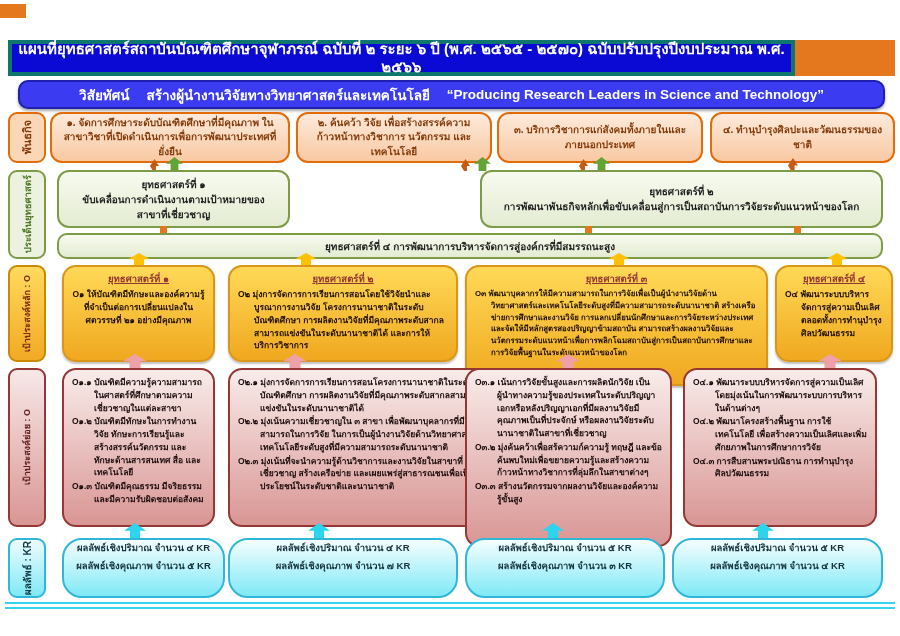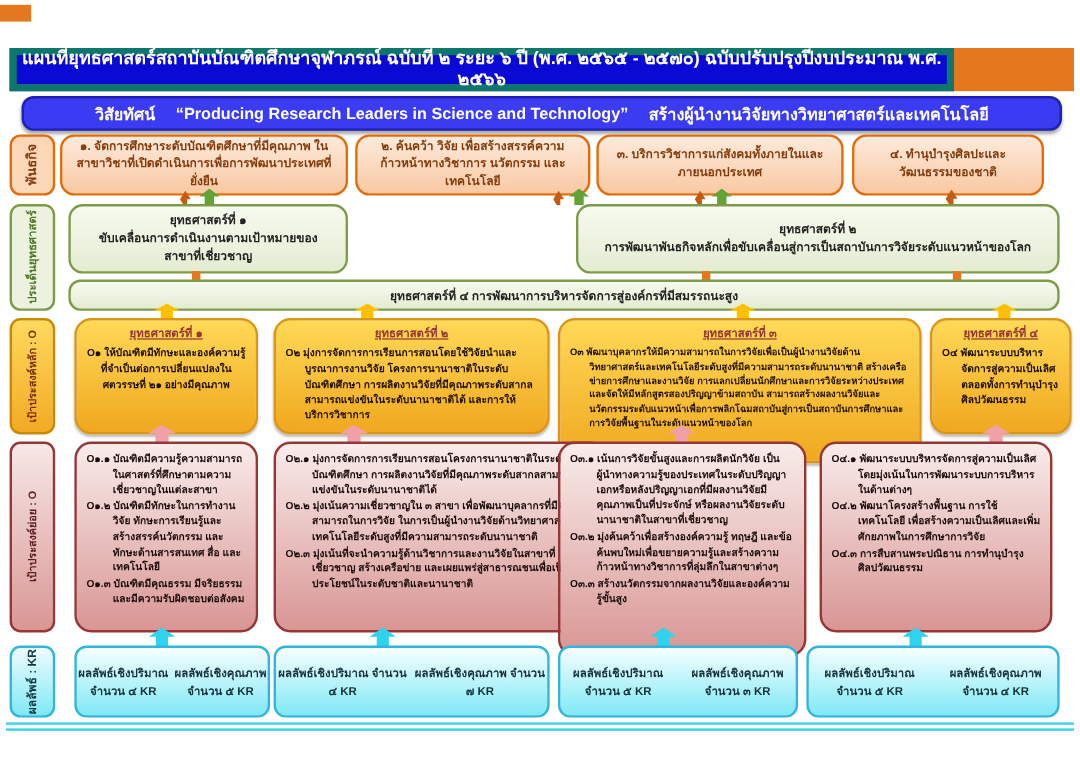--- a/index.html
+++ b/index.html
@@ -2,21 +2,21 @@
 <html><head>
 <meta charset="utf-8">
 <style>
   html,body{margin:0;padding:0;background:#fff;}
   .canvas{position:relative;width:900px;height:636px;background:#ffffff;overflow:hidden;
           font-family:"Liberation Sans","DejaVu Sans",sans-serif;}
   .abs{position:absolute;box-sizing:border-box;}
 
   
   .chip{background:#e4781f;}
-  .titlebar{background:#0a0ad4;border:6px solid #0f766e;display:flex;align-items:center;justify-content:center;}
+  .titlebar{background:#0a0ad4;border:4px solid #0f766e;display:flex;align-items:center;justify-content:center;}
   .titletext{color:#ffffff;font-size:15px;font-weight:bold;text-align:center;line-height:1.2;}
   .titlebar-accent{background:#e4781f;}
   .visionbar{background:#3b3bf2;border:2px solid #1f1fb0;border-radius:10px;display:flex;align-items:center;
              justify-content:center;gap:22px;color:#ffffff;font-size:13.5px;font-weight:bold;box-shadow:0 2px 3px rgba(0,0,0,.35);}
 
   
   .vlabel{display:flex;align-items:center;justify-content:center;border-radius:9px;}
   .vlabel span{writing-mode:vertical-rl;transform:rotate(180deg);white-space:nowrap;font-weight:bold;}
   .lab-mission{background:#fcd7b7;border:2px solid #e36c0a;color:#843c0c;}
   .lab-strategy{background:#edf2e0;border:2px solid #7e9b48;color:#4f7a28;}
@@ -47,22 +47,22 @@
   .gbody{font-weight:bold;}
   .gcenter .gbody{text-align:center;}
   .ghang .gbody{padding-left:16px;text-indent:-16px;text-align:left;}
 
   
   .pbox{background:linear-gradient(#f8ecea,#d99694);border:2px solid #953735;border-radius:14px;
         padding:6px 8px;color:#1c0d0d;font-size:8.5px;line-height:1.5;}
   .pitem{padding-left:22px;text-indent:-22px;font-weight:bold;margin-bottom:1px;text-align:left;}
 
   
-  .kbox{background:linear-gradient(#f6feff,#7fe9f6);border:2px solid #2fb6d9;border-radius:10px;
-        display:flex;flex-direction:row;align-items:center;justify-content:center;gap:3px;
+  .kbox{background:linear-gradient(#f6feff,#7fe9f6);border:2px solid #2fb6d9;border-radius:20px;
+        display:flex;flex-direction:column;align-items:center;gap:3px;
         color:#16323c;font-size:9.5px;font-weight:bold;text-align:center;}
   .rule{background:#35d5ee;}
 
   
   .arrow{position:absolute;clip-path:polygon(50% 0%,100% 48%,73% 48%,73% 100%,27% 100%,27% 48%,0% 48%);}
   .arr-green{background:#62a433;}
   .arr-orange{background:#c55a11;clip-path:polygon(50% 0%,100% 58%,66% 58%,66% 100%,34% 100%,0% 58%,0% 58%);}
   .arr-gold{background:#ffc000;}
   .arr-pink{background:#f0a0a8;}
   .arr-cyan{background:#2ed3ee;}
@@ -75,22 +75,22 @@
 
   <div class="abs chip" style="left:0;top:4;top:4px;width:26px;height:14px;"></div>
 
   <div class="abs titlebar" style="left:8px;top:40px;width:787px;height:36px;">
     <div class="titletext">แผนที่ยุทธศาสตร์สถาบันบัณฑิตศึกษาจุฬาภรณ์ ฉบับที่ ๒ ระยะ ๖ ปี (พ.ศ. ๒๕๖๕ - ๒๕๗๐) ฉบับปรับปรุงปีงบประมาณ พ.ศ. ๒๕๖๖</div>
   </div>
   <div class="abs titlebar-accent" style="left:795px;top:40px;width:100px;height:36px;"></div>
 
   <div class="abs visionbar" style="left:18px;top:80px;width:867px;height:29px;gap:17px;">
     <span>วิสัยทัศน์</span>
+    <span>สร้างผู้นำงานวิจัยทางวิทยาศาสตร์และเทคโนโลยี</span>
     <span>“Producing Research Leaders in Science and Technology”</span>
-    <span>สร้างผู้นำงานวิจัยทางวิทยาศาสตร์และเทคโนโลยี</span>
   </div>
 
   <div class="abs vlabel lab-mission" style="left:8px;top:112px;width:38px;height:51px;">
     <span>พันธกิจ</span>
   </div>
   <div class="abs vlabel lab-strategy" style="left:8px;top:170px;width:38px;height:89px;">
     <span>ประเด็นยุทธศาสตร์</span>
   </div>
   <div class="abs vlabel lab-goal" style="left:8px;top:265px;width:38px;height:97px;">
     <span>เป้าประสงค์หลัก : O</span>
@@ -104,21 +104,21 @@
 
   <div class="abs mbox" style="left:50px;top:112px;width:240px;height:51px;">
     <div>๑. จัดการศึกษาระดับบัณฑิตศึกษาที่มีคุณภาพ ในสาขาวิชาที่เปิดดำเนินการเพื่อการพัฒนาประเทศที่ยั่งยืน</div>
   </div>
   <div class="abs mbox" style="left:296px;top:112px;width:196px;height:51px;">
     <div>๒. ค้นคว้า วิจัย เพื่อสร้างสรรค์ความก้าวหน้าทางวิชาการ นวัตกรรม และเทคโนโลยี</div>
   </div>
   <div class="abs mbox" style="left:497px;top:112px;width:206px;height:51px;">
     <div>๓. บริการวิชาการแก่สังคมทั้งภายในและภายนอกประเทศ</div>
   </div>
-  <div class="abs mbox" style="left:710px;top:112px;width:160px;height:51px;">
+  <div class="abs mbox" style="left:710px;top:112px;width:185px;height:51px;">
     <div>๔. ทำนุบำรุงศิลปะและวัฒนธรรมของชาติ</div>
   </div>
 
   <div class="arrow arr-orange" style="left:150px;top:159px;width:9px;height:12px;"></div>
   <div class="arrow arr-green" style="left:166px;top:157px;width:17px;height:14px;"></div>
   <div class="arrow arr-orange" style="left:461px;top:159px;width:9px;height:12px;"></div>
   <div class="arrow arr-green" style="left:474px;top:157px;width:17px;height:14px;"></div>
   <div class="arrow arr-orange" style="left:579px;top:159px;width:9px;height:12px;"></div>
   <div class="arrow arr-green" style="left:593px;top:157px;width:17px;height:14px;"></div>
   <div class="arrow arr-orange" style="left:788px;top:158px;width:10px;height:13px;"></div>
@@ -172,21 +172,21 @@
     <div class="pitem">O๑.๒ บัณฑิตมีทักษะในการทำงานวิจัย ทักษะการเรียนรู้และสร้างสรรค์นวัตกรรม และทักษะด้านสารสนเทศ สื่อ และเทคโนโลยี</div>
     <div class="pitem">O๑.๓ บัณฑิตมีคุณธรรม มีจริยธรรม และมีความรับผิดชอบต่อสังคม</div>
   </div>
   <div class="abs pbox" style="left:228px;top:368px;width:278px;height:159px;">
     <div class="pitem">O๒.๑ มุ่งการจัดการการเรียนการสอนโครงการนานาชาติในระดับบัณฑิตศึกษา การผลิตงานวิจัยที่มีคุณภาพระดับสากลสามารถแข่งขันในระดับนานาชาติได้</div>
     <div class="pitem">O๒.๒ มุ่งเน้นความเชี่ยวชาญใน ๓ สาขา เพื่อพัฒนาบุคลากรที่มีความสามารถในการวิจัย ในการเป็นผู้นำงานวิจัยด้านวิทยาศาสตร์และเทคโนโลยีระดับสูงที่มีความสามารถระดับนานาชาติ</div>
     <div class="pitem">O๒.๓ มุ่งเน้นที่จะนำความรู้ด้านวิชาการและงานวิจัยในสาขาที่เชี่ยวชาญ สร้างเครือข่าย และเผยแพร่สู่สาธารณชนเพื่อเป็นประโยชน์ในระดับชาติและนานาชาติ</div>
   </div>
   <div class="abs pbox" style="left:465px;top:368px;width:207px;height:179px;">
     <div class="pitem">O๓.๑ เน้นการวิจัยขั้นสูงและการผลิตนักวิจัย เป็นผู้นำทางความรู้ของประเทศในระดับปริญญาเอกหรือหลังปริญญาเอกที่มีผลงานวิจัยมีคุณภาพเป็นที่ประจักษ์ หรือผลงานวิจัยระดับนานาชาติในสาขาที่เชี่ยวชาญ</div>
-    <div class="pitem">O๓.๒ มุ่งค้นคว้าเพื่อสร้างองค์ความรู้ ทฤษฎี และข้อค้นพบใหม่เพื่อขยายความรู้และสร้างความก้าวหน้าทางวิชาการที่ลุ่มลึกในสาขาต่างๆ</div>
+    <div class="pitem">O๓.๒ มุ่งค้นคว้าเพื่อสร้ความก์ความรู้ ทฤษฎี และข้อค้นพบใหม่เพื่อขยายความรู้และสร้างความก้าวหน้าทางวิชาการที่ลุ่มลึกในสาขาต่างๆ</div>
     <div class="pitem">O๓.๓ สร้างนวัตกรรมจากผลงานวิจัยและองค์ความรู้ขั้นสูง</div>
   </div>
   <div class="abs pbox" style="left:683px;top:368px;width:194px;height:159px;">
     <div class="pitem">O๔.๑ พัฒนาระบบบริหารจัดการสู่ความเป็นเลิศ โดยมุ่งเน้นในการพัฒนาระบบการบริหารในด้านต่างๆ</div>
     <div class="pitem">O๔.๒ พัฒนาโครงสร้างพื้นฐาน การใช้เทคโนโลยี เพื่อสร้างความเป็นเลิศและเพิ่มศักยภาพในการศึกษาการวิจัย</div>
     <div class="pitem">O๔.๓ การสืบสานพระปณิธาน การทำนุบำรุงศิลปวัฒนธรรม</div>
   </div>
 
   <div class="arrow arr-cyan" style="left:124px;top:523px;width:22px;height:16px;"></div>
   <div class="arrow arr-cyan" style="left:308px;top:523px;width:22px;height:16px;"></div>

